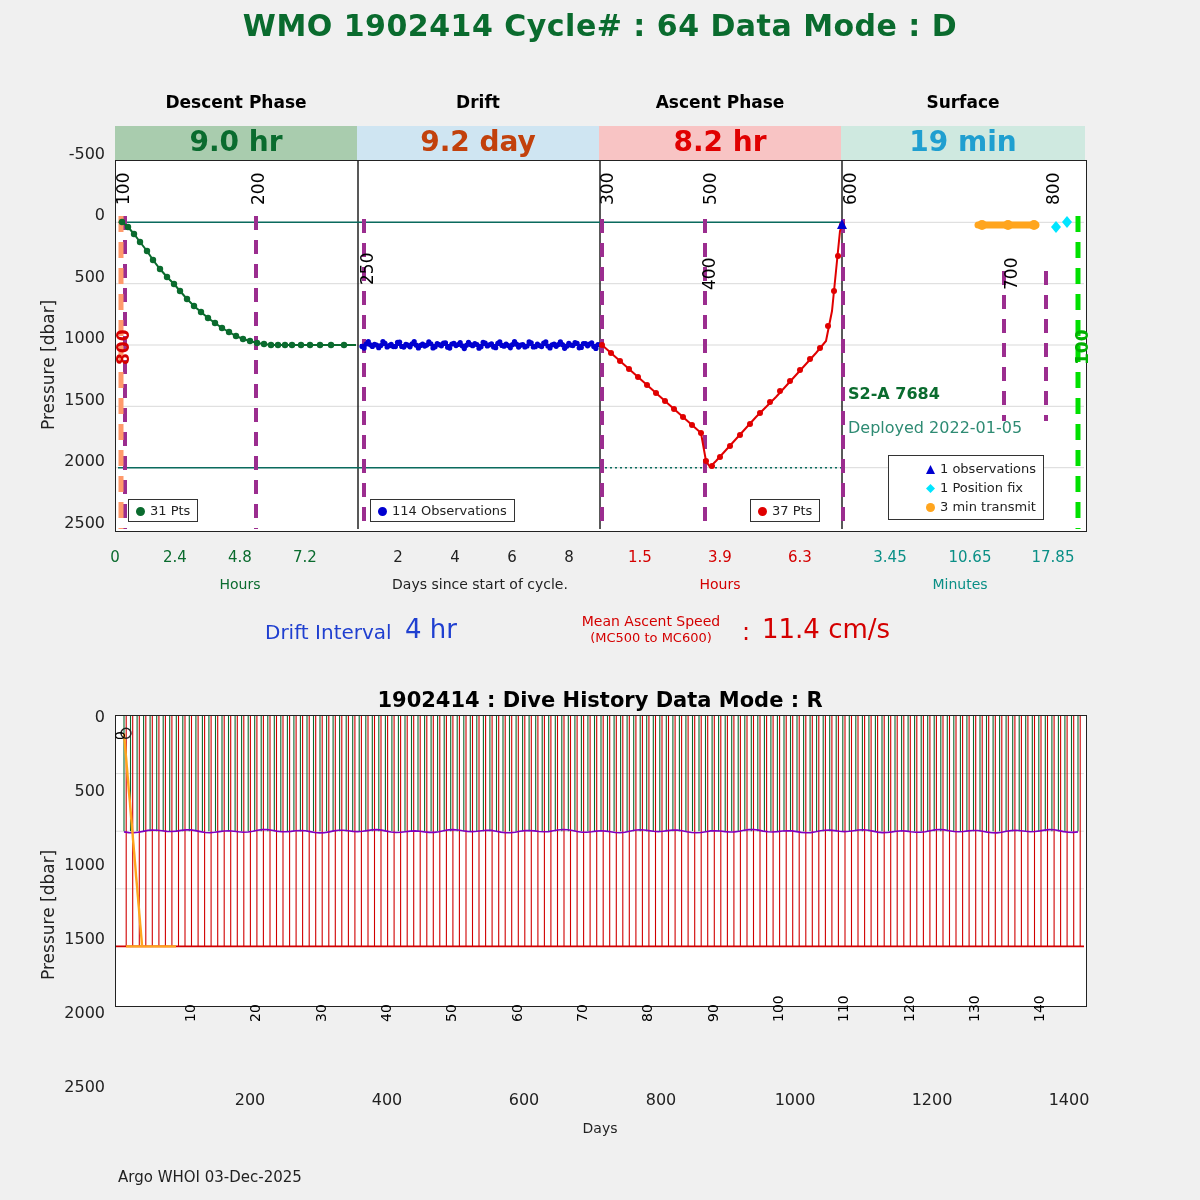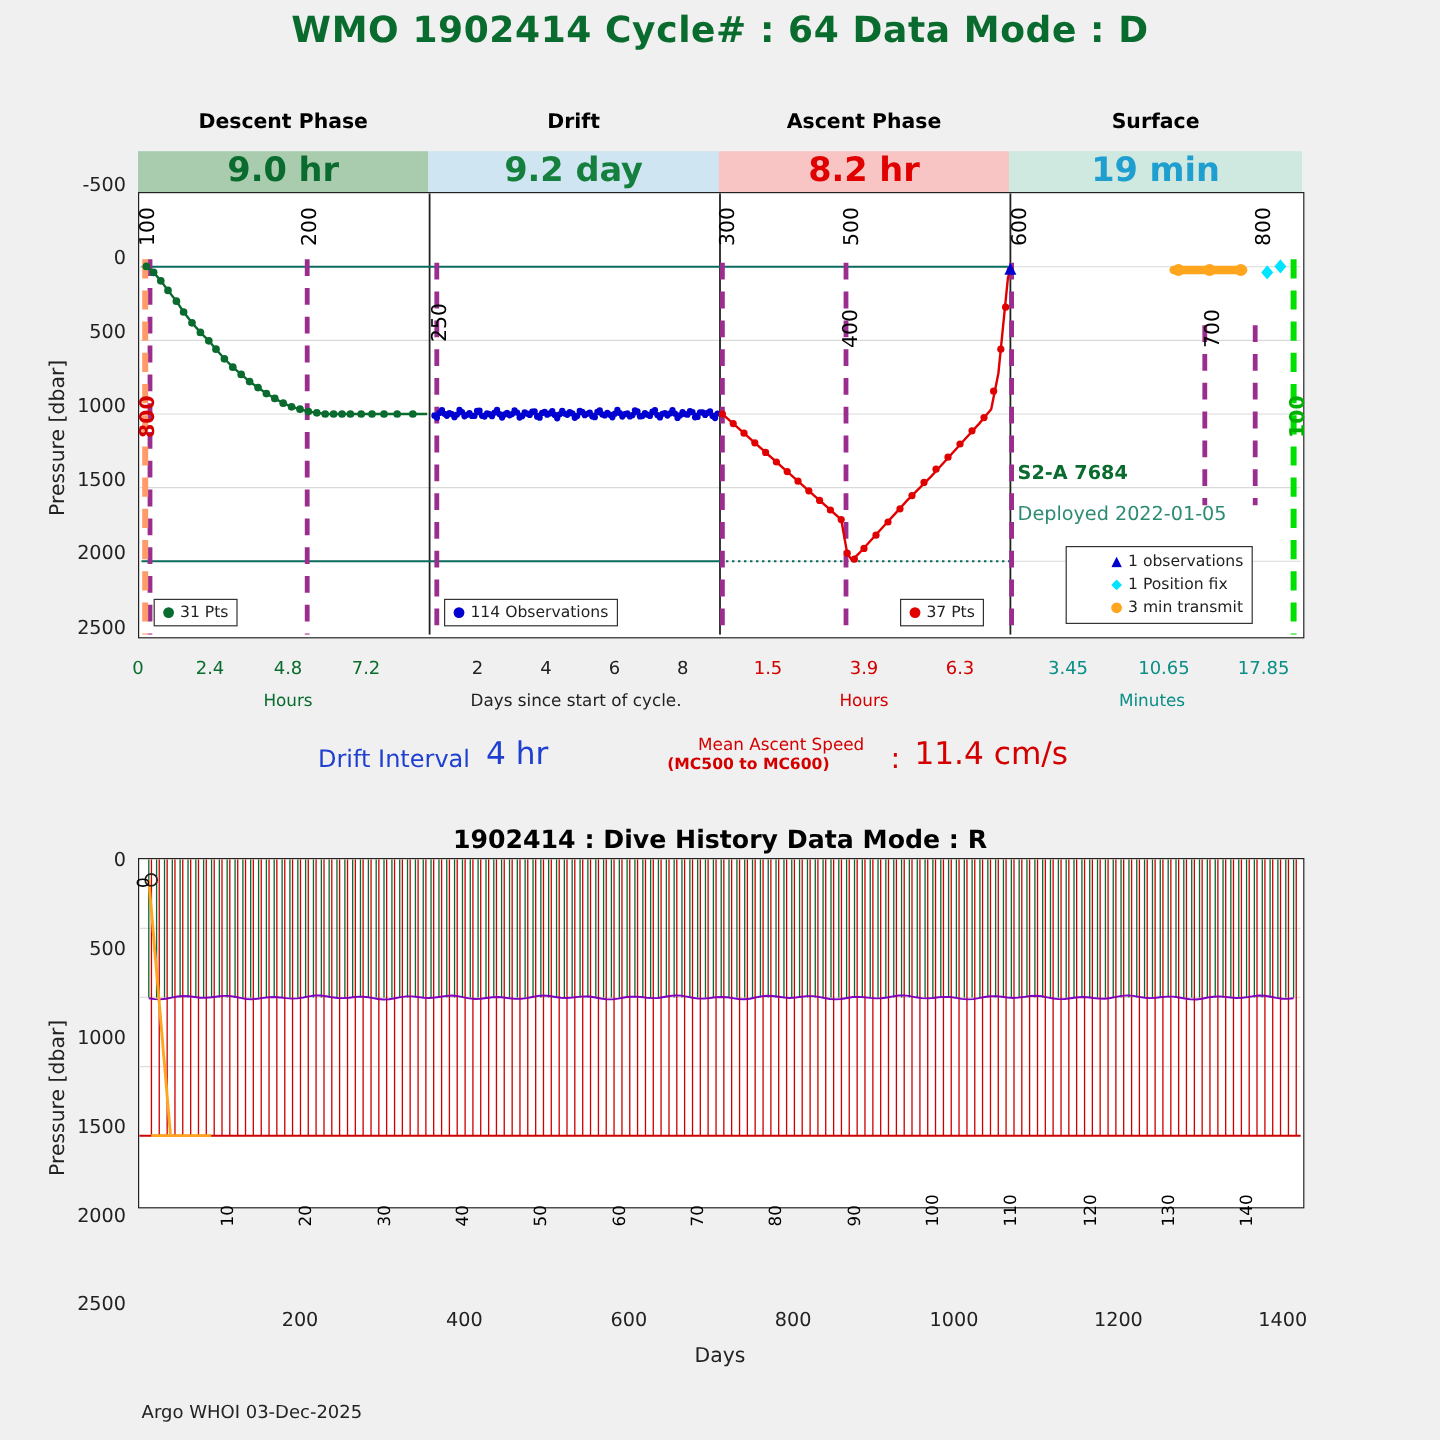--- a/index.html
+++ b/index.html
@@ -70,21 +70,21 @@
 <div class="abs" style="left:357px;top:126px;width:242px;height:34px;background:#cfe5f2;"></div>
 <div class="abs" style="left:599px;top:126px;width:242px;height:34px;background:#f8c4c4;"></div>
 <div class="abs" style="left:841px;top:126px;width:244px;height:34px;background:#cfe9e0;"></div>
 
 <div class="abs phase-label" style="left:115px;width:242px;">Descent Phase</div>
 <div class="abs phase-label" style="left:357px;width:242px;">Drift</div>
 <div class="abs phase-label" style="left:599px;width:242px;">Ascent Phase</div>
 <div class="abs phase-label" style="left:841px;width:244px;">Surface</div>
 
 <div class="abs phase-value" style="left:115px;width:242px;color:#0a6b2e;">9.0 hr</div>
-<div class="abs phase-value" style="left:357px;width:242px;color:#15803d;">9.2 day</div>
+<div class="abs phase-value" style="left:357px;width:242px;color:#c2410c;">9.2 day</div>
 <div class="abs phase-value" style="left:599px;width:242px;color:#e00000;">8.2 hr</div>
 <div class="abs phase-value" style="left:841px;width:244px;color:#1f9fd0;">19 min</div>
 
 <div class="abs" id="topplot">
   <svg width="968" height="368" viewBox="0 0 968 368">
 
     <g stroke="#d9d9d9" stroke-width="1">
       <line x1="0" y1="61.3" x2="968" y2="61.3"></line>
       <line x1="0" y1="122.7" x2="968" y2="122.7"></line>
       <line x1="0" y1="184" x2="968" y2="184"></line>
@@ -383,21 +383,21 @@
 
 <div class="abs xaxis-name" style="left:145px;top:576px;width:190px;color:#0a6b2e;">Hours</div>
 <div class="abs xaxis-name" style="left:340px;top:576px;width:280px;color:#222;">Days since start of cycle.</div>
 <div class="abs xaxis-name" style="left:630px;top:576px;width:180px;color:#d40000;">Hours</div>
 <div class="abs xaxis-name" style="left:880px;top:576px;width:160px;color:#0a8f86;">Minutes</div>
 
 <div class="abs cap" style="left:265px;top:620px;color:#1f3fd0;">Drift Interval</div>
 <div class="abs cap" style="left:405px;top:614px;font-size:26px;color:#1f3fd0;">4 hr</div>
 
 <div class="abs" style="left:556px;top:613px;font-size:14px;color:#d40000;text-align:center;width:190px;">Mean Ascent Speed</div>
-<div class="abs" style="left:556px;top:630px;font-size:13px;color:#d40000;width:190px;font-weight:bold;">(MC500 to MC600)</div>
+<div class="abs" style="left:556px;top:630px;font-size:13px;color:#d40000;text-align:center;width:190px;">(MC500 to MC600)</div>
 <div class="abs" style="left:742px;top:618px;font-size:24px;color:#d40000;">:</div>
 <div class="abs" style="left:762px;top:614px;font-size:26px;color:#d40000;">11.4 cm/s</div>
 
 <div class="abs" id="bot-title">1902414 : Dive History      Data Mode : R</div>
 
 <div class="abs" id="botplot">
   <svg width="968" height="288" viewBox="0 0 968 288">
     <g id="divehist">
         <line x1="0" y1="57.6" x2="968" y2="57.6" stroke="#dddddd" stroke-width="1"></line>
         <line x1="0" y1="115.2" x2="968" y2="115.2" stroke="#dddddd" stroke-width="1"></line>
@@ -717,21 +717,21 @@
 <div class="abs bvlab" style="left:112px;top:740px;">0</div>
 
 <div class="abs bxtick" style="left:215px;top:1090px;">200</div>
 <div class="abs bxtick" style="left:352px;top:1090px;">400</div>
 <div class="abs bxtick" style="left:489px;top:1090px;">600</div>
 <div class="abs bxtick" style="left:626px;top:1090px;">800</div>
 <div class="abs bxtick" style="left:760px;top:1090px;">1000</div>
 <div class="abs bxtick" style="left:897px;top:1090px;">1200</div>
 <div class="abs bxtick" style="left:1034px;top:1090px;">1400</div>
 
-<div class="abs" style="left:0;top:1120px;width:1200px;text-align:center;font-size:17px;color:#222;">Days</div>
+<div class="abs" style="left:0;top:1120px;width:1200px;text-align:center;font-size:14px;color:#222;">Days</div>
 
 <div id="cyclelabels">
     <div class="abs bvlab" style="left:181.8px;top:1022px;">10</div>
     <div class="abs bvlab" style="left:247.2px;top:1022px;">20</div>
     <div class="abs bvlab" style="left:312.5px;top:1022px;">30</div>
     <div class="abs bvlab" style="left:377.8px;top:1022px;">40</div>
     <div class="abs bvlab" style="left:443.2px;top:1022px;">50</div>
     <div class="abs bvlab" style="left:508.5px;top:1022px;">60</div>
     <div class="abs bvlab" style="left:573.9px;top:1022px;">70</div>
     <div class="abs bvlab" style="left:639.2px;top:1022px;">80</div>

